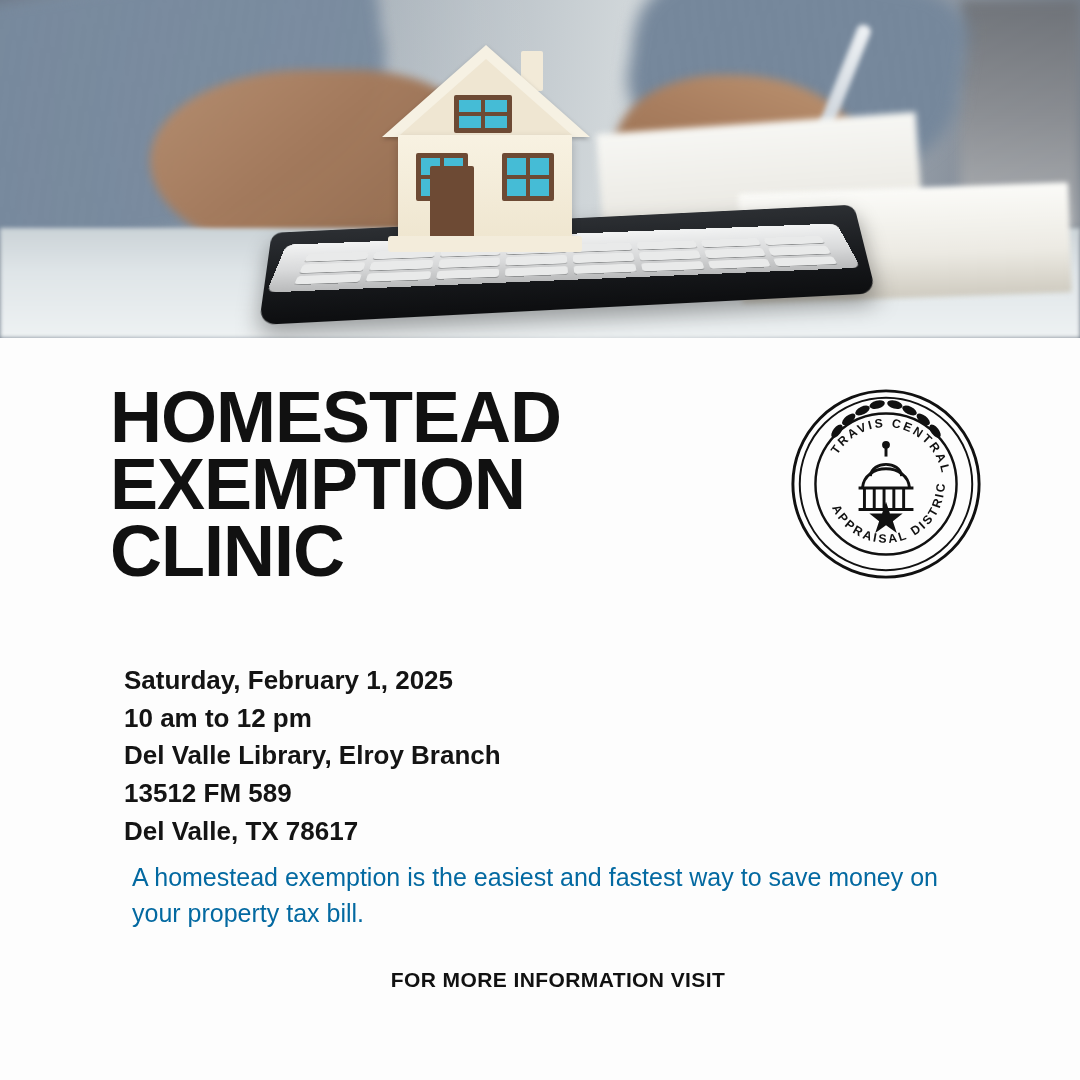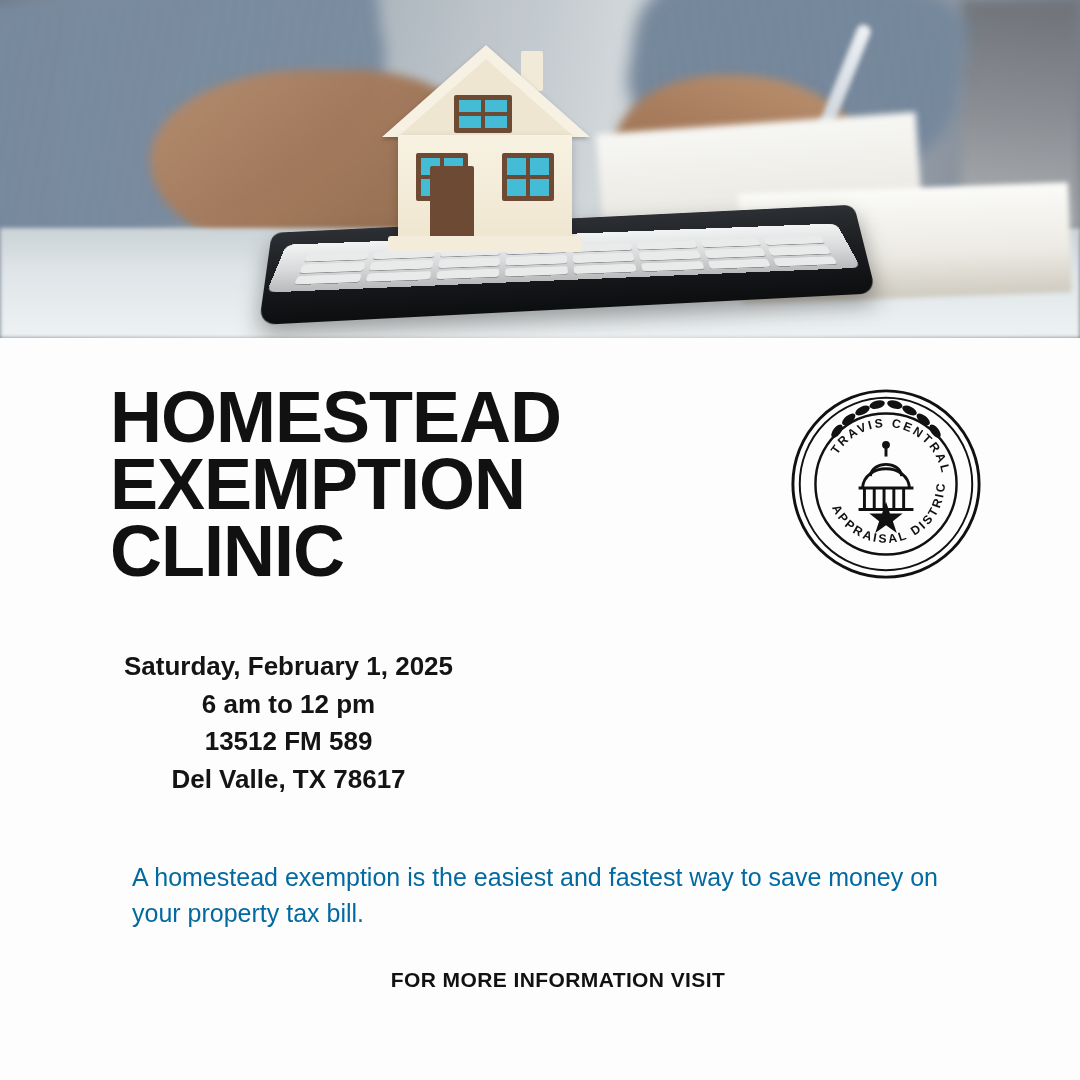--- a/index.html
+++ b/index.html
@@ -255,26 +255,25 @@
     position: absolute;
     right: 96px;
     top: 48px;
     width: 196px;
     height: 196px;
   }
 
   .details {
     position: absolute;
     left: 124px;
-    top: 310px;
+    top: 324px;
     font-size: 26px;
     font-weight: bold;
     line-height: 1.45;
     color: #141414;
-    text-align: center;
   }
 
   .blurb {
     position: absolute;
     left: 132px;
     top: 522px;
     width: 860px;
     font-size: 25px;
     line-height: 1.42;
     color: #0369a1;
@@ -417,21 +416,22 @@
           <textPath href="#arcTop" startOffset="17%">TRAVIS CENTRAL</textPath>
         </text>
         <text font-family="Liberation Sans, sans-serif" font-size="12.5" font-weight="bold" letter-spacing="2.4" fill="#111">
           <textPath href="#arcBottom" startOffset="13%">APPRAISAL DISTRICT</textPath>
         </text>
       </svg>
     </div>
 
     <div class="details">
       <div>Saturday, February 1, 2025</div>
-      <div>6 am to 12 pm</div>
+      <div>10 am to 12 pm</div>
+      <div>Del Valle Library, Elroy Branch</div>
       <div>13512 FM 589</div>
       <div>Del Valle, TX 78617</div>
     </div>
 
     <div class="blurb">A homestead exemption is the easiest and fastest way to save money on your property tax bill.</div>
 
     <div class="footer">
       <div class="footer-label">FOR MORE INFORMATION VISIT</div>
     </div>
 

